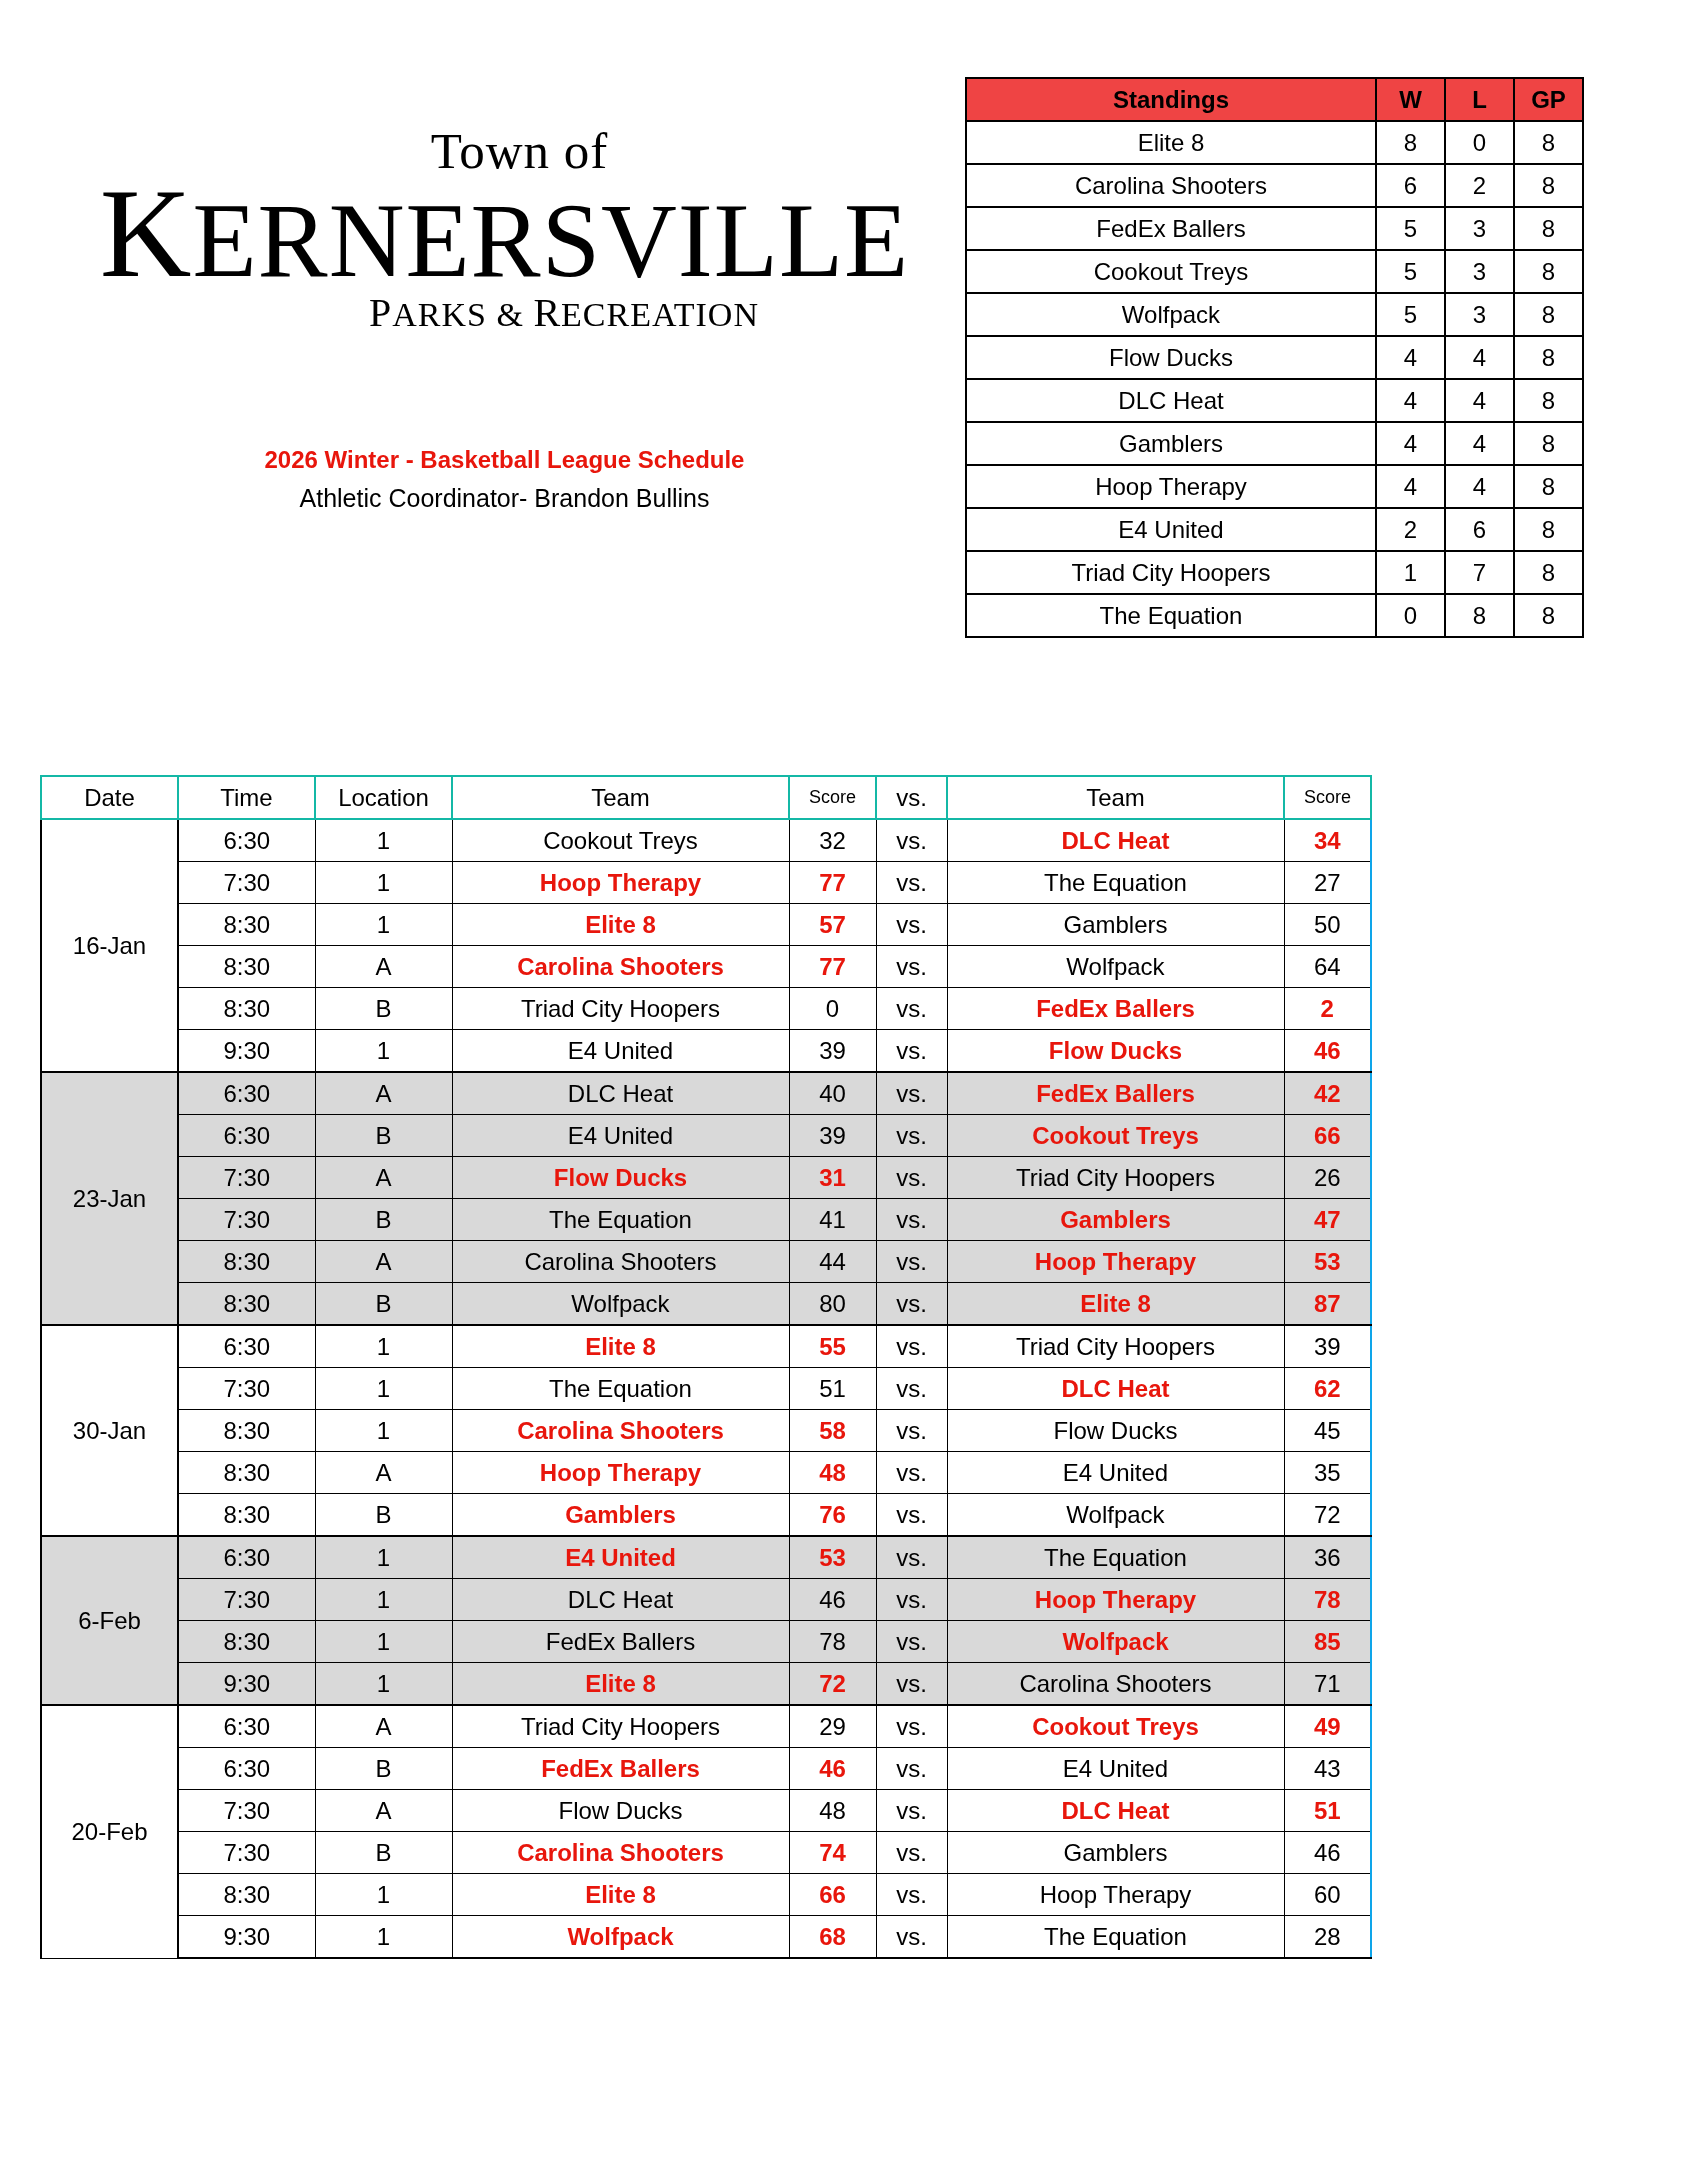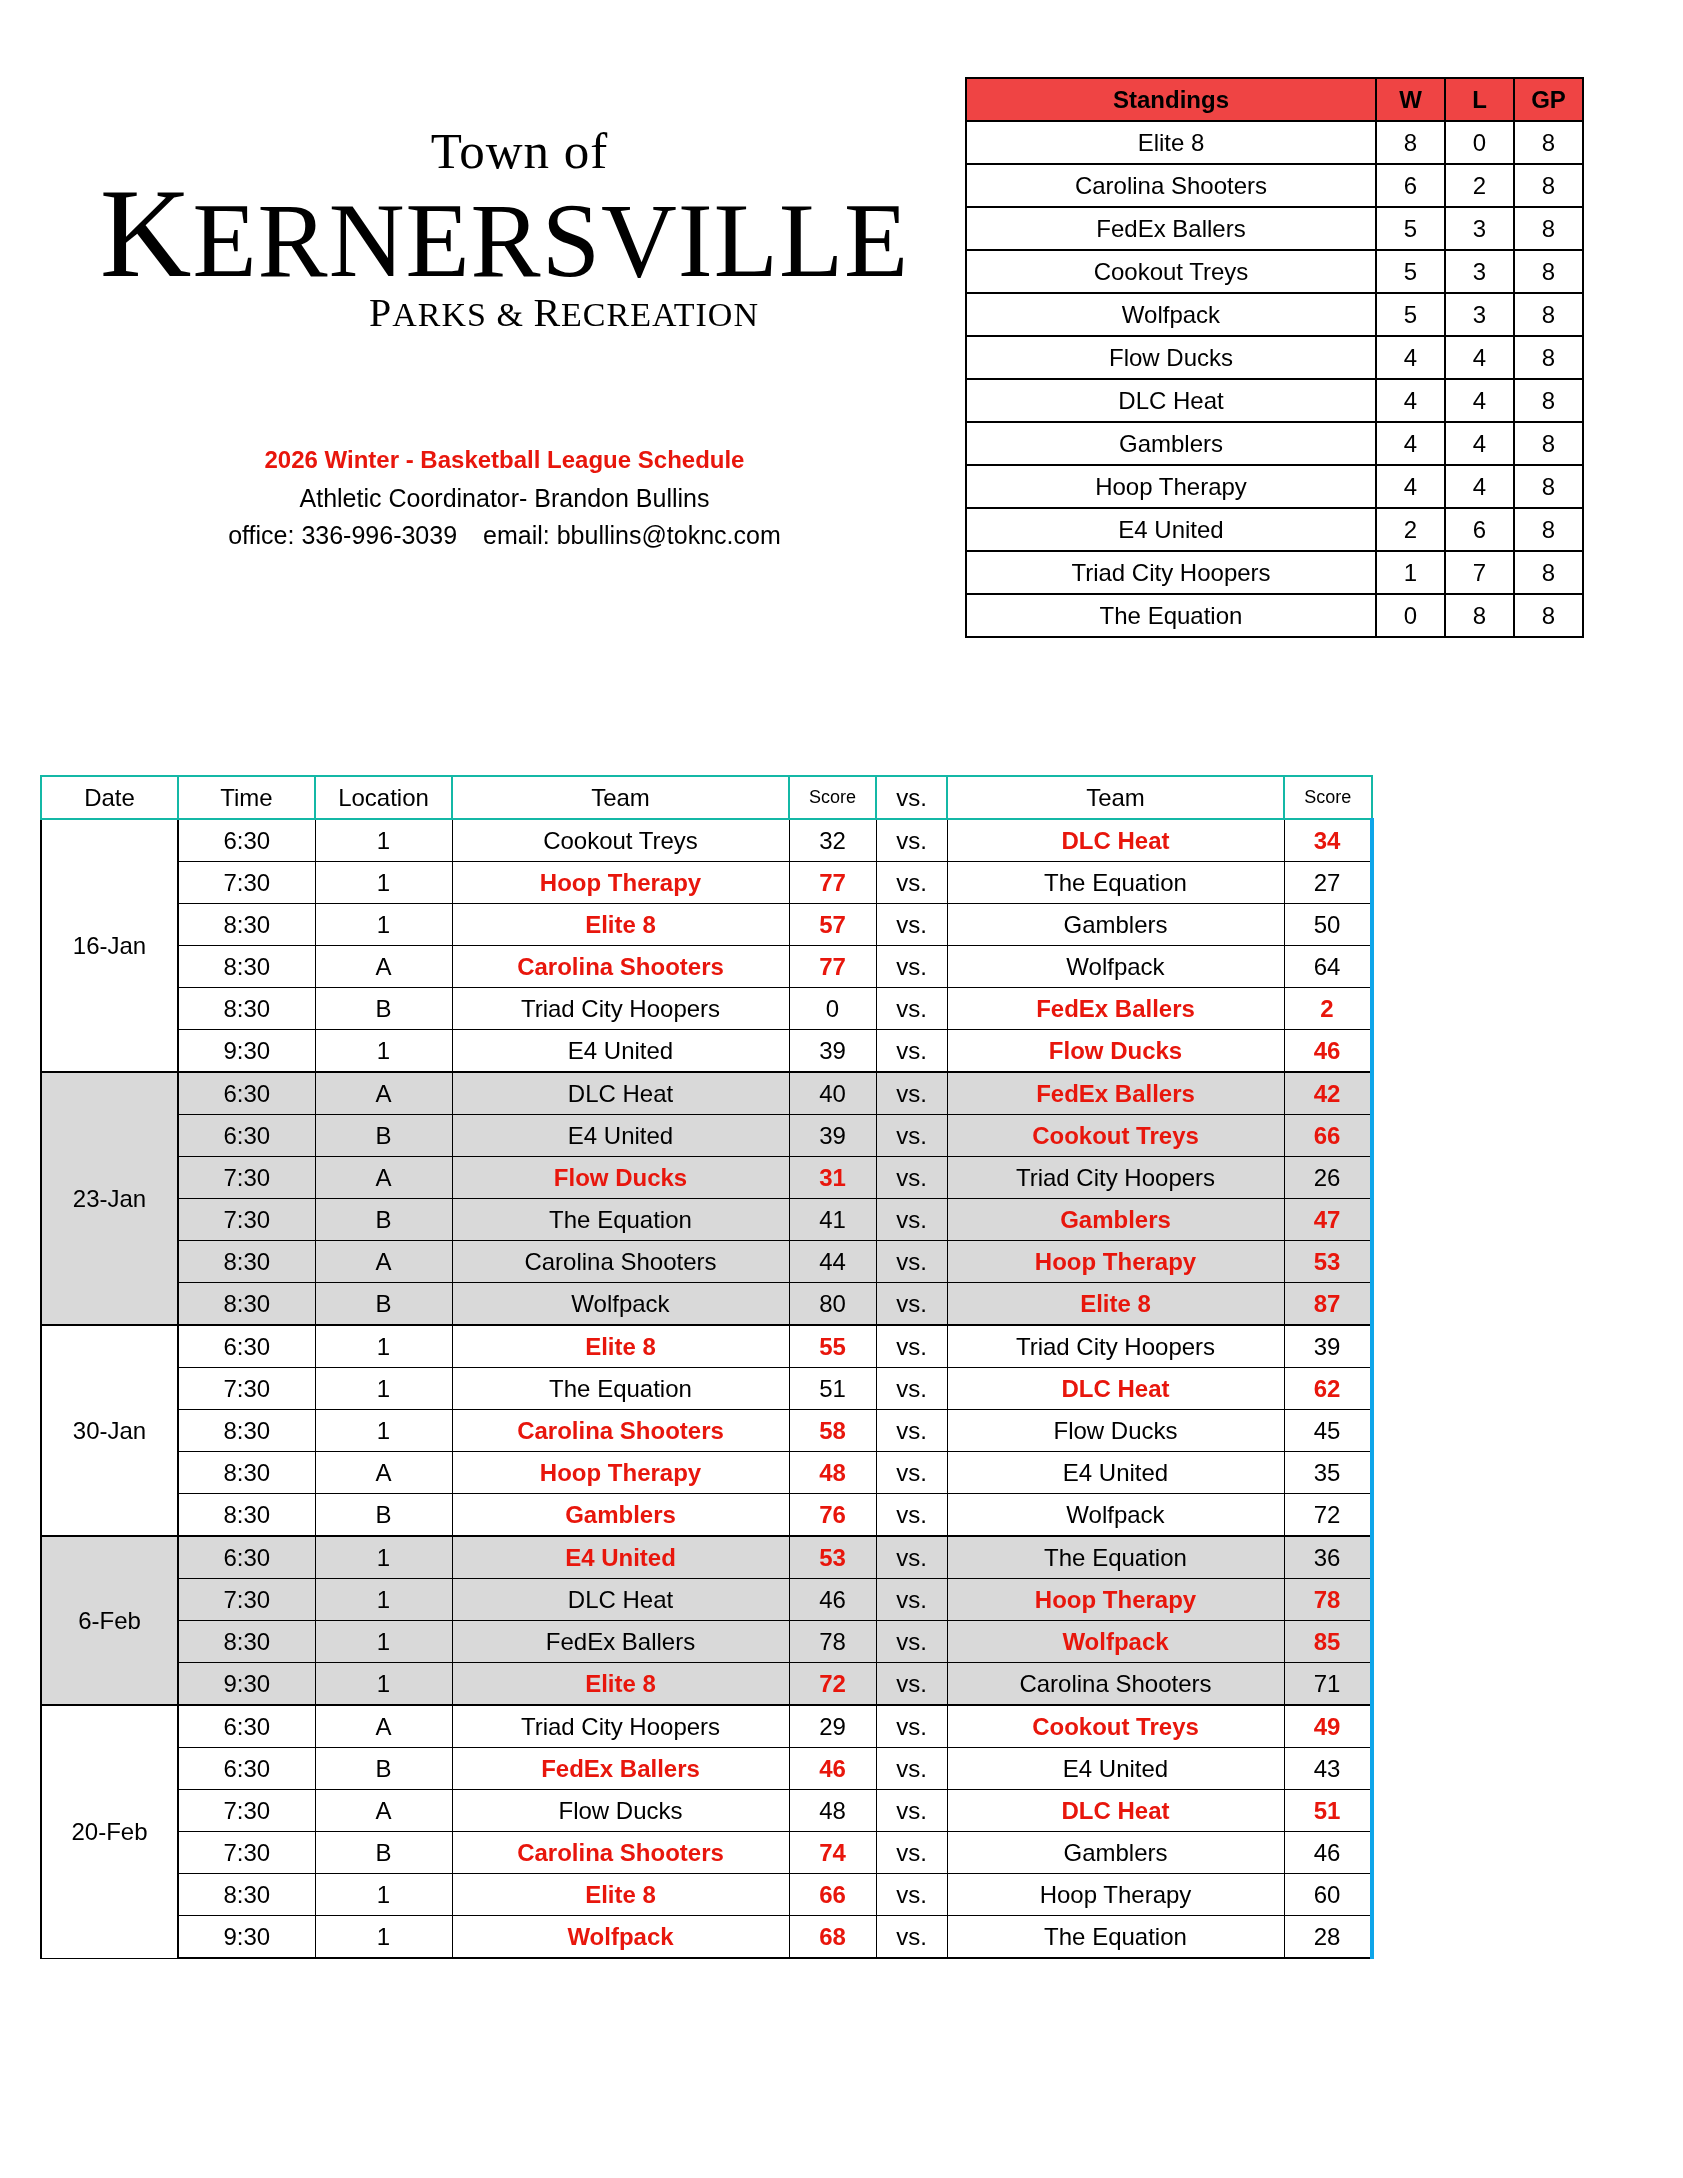--- a/index.html
+++ b/index.html
@@ -154,42 +154,41 @@
     background: #d9d9d9;
   }
   .schedule .grp-top td {
     border-top: 2px solid #000;
   }
   .schedule .date-cell {
     border-left: 2px solid #000;
     border-right: 2px solid #000;
   }
   .schedule .last-col {
-    border-right: 4px solid #0ea5e9;
+    border-right: 2px solid #0ea5e9;
   }
   .schedule .grp-last td {
     border-bottom: 2px solid #000;
     margin-top: 32px;
   }
 </style>
 </head>
 <body>
 
 <div class="page">
 
   <div class="logo-block">
     <div class="logo-townof">Town of</div>
     <div class="logo-main"><span class="cap">K</span><span>ERNERSVILLE</span></div>
     <div class="logo-sub"><span class="cap">P</span><span>ARKS</span>&nbsp;<span>&amp;</span>&nbsp;<span class="cap">R</span><span>ECREATION</span></div>
   </div>
 
   <div class="info-block">
     <div class="info-title">2026 Winter - Basketball League Schedule</div>
     <div class="info-line">Athletic Coordinator- Brandon Bullins</div>
-    <div class="info-line"><span>office: 336-996-3039</span><span class="gap"></span><span>email: bbullins@toknc.com</span></div>
   </div>
 
   <table class="standings">
     <tbody>
       <tr class="hdr">
         <td class="team-cell">Standings</td>
         <td class="num-cell">W</td>
         <td class="num-cell">L</td>
         <td class="num-cell">GP</td>
       </tr>

